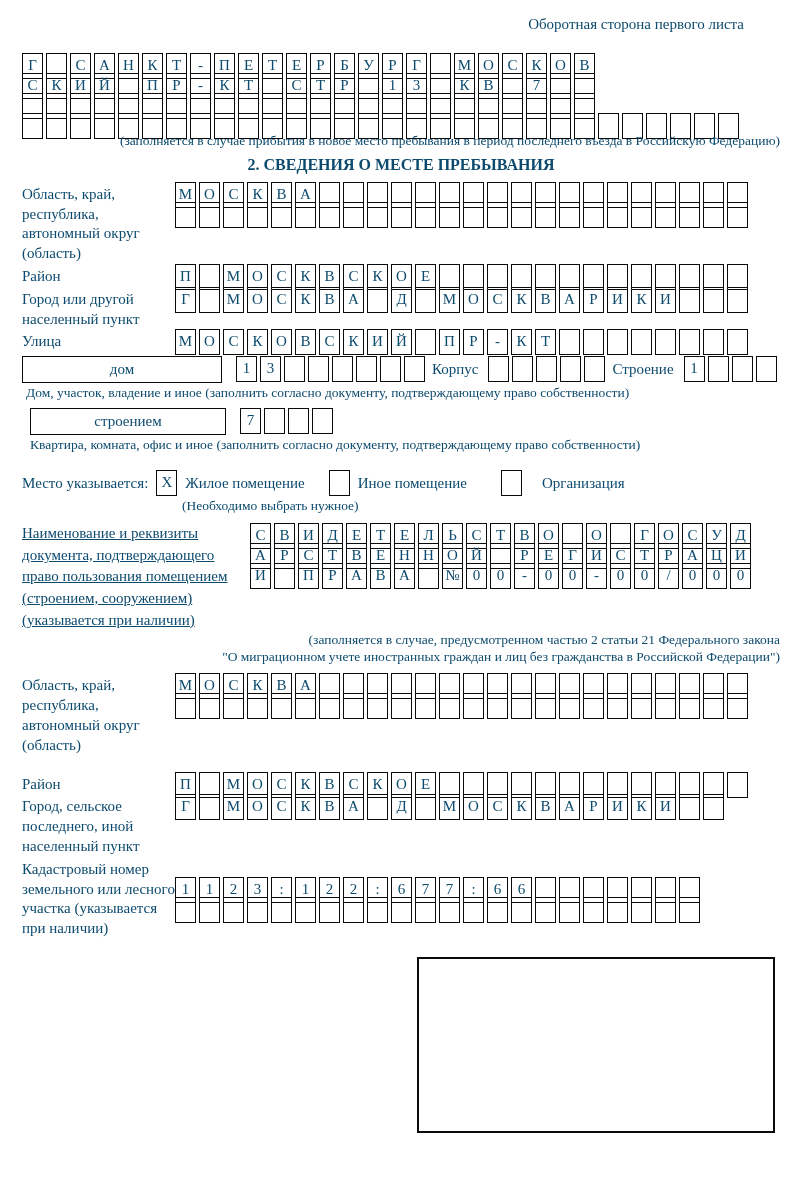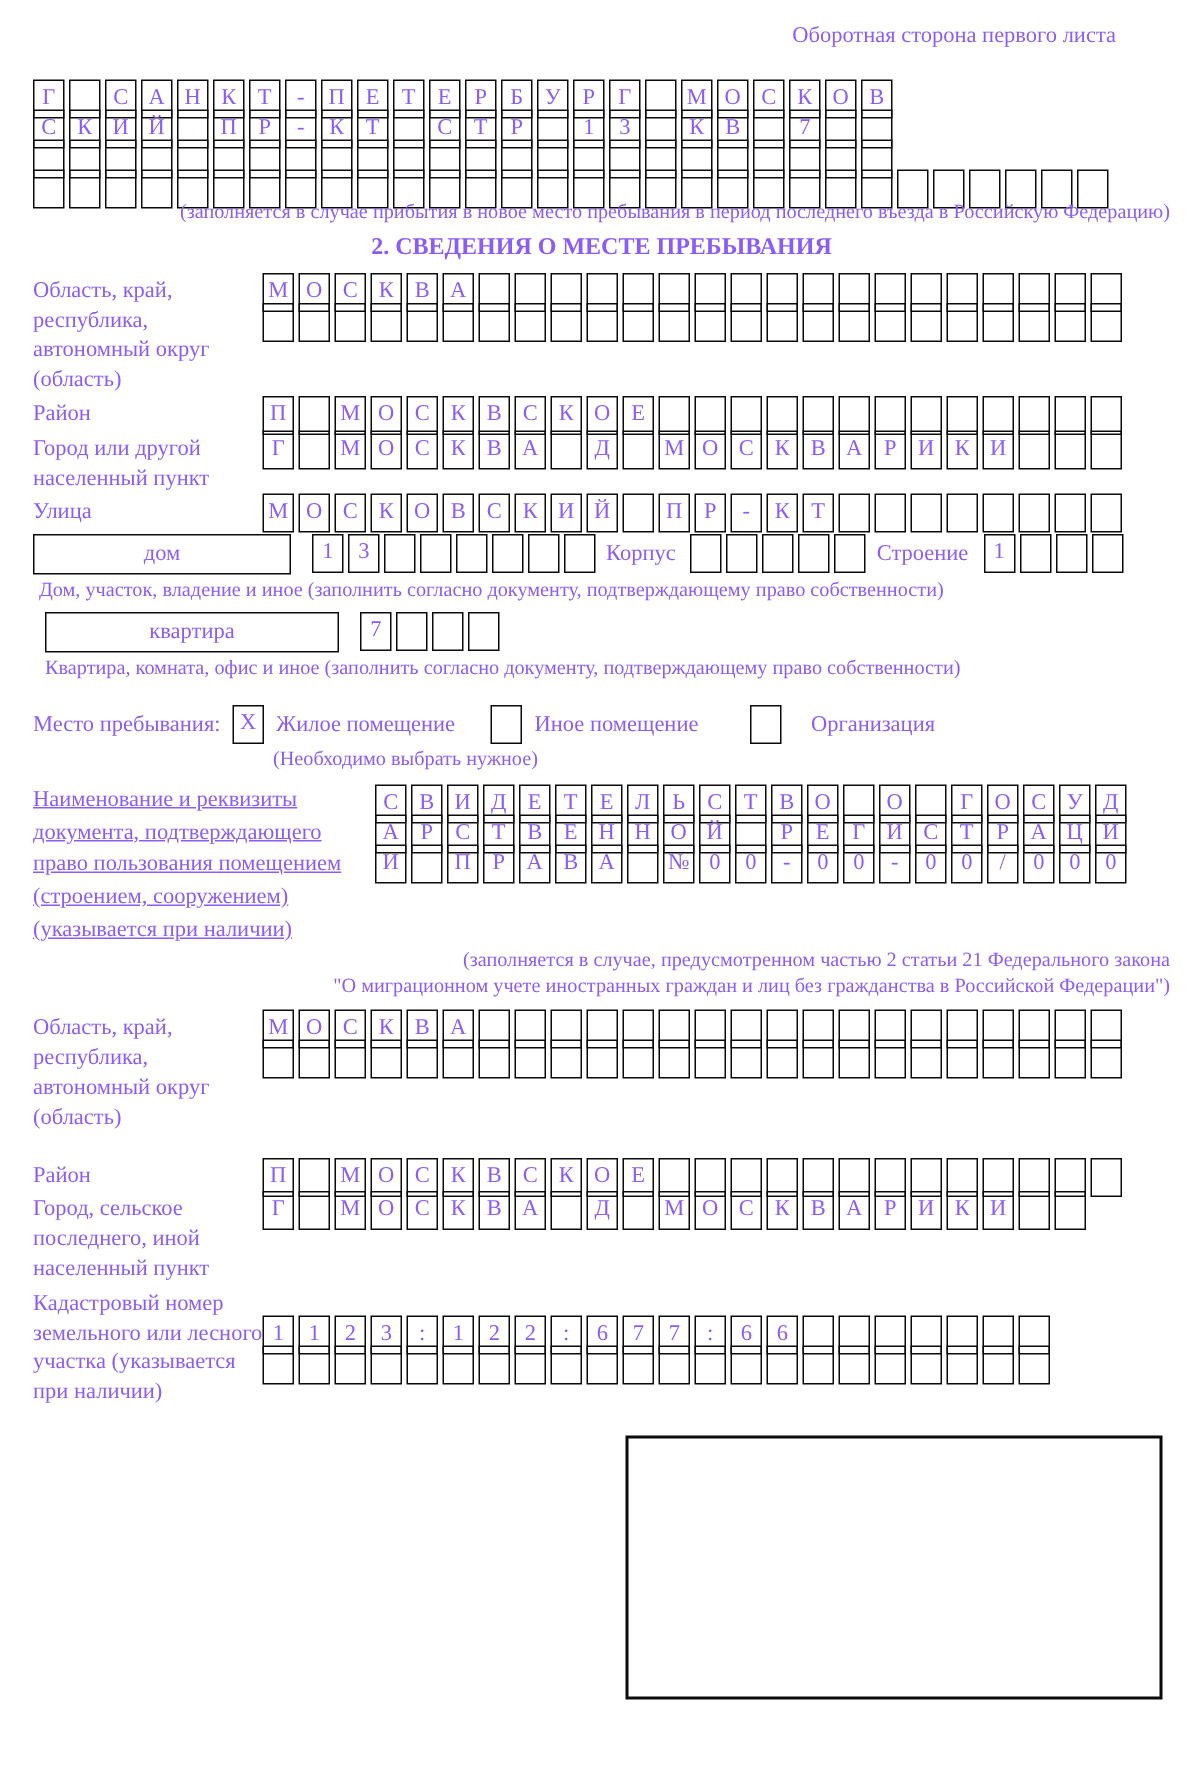--- a/index.html
+++ b/index.html
@@ -1,19 +1,19 @@
 <!DOCTYPE html>
 <html><head>
 <meta charset="utf-8">
 <style>
   html,body { margin:0; padding:0; background:#fff; }
   .page {
     position:relative;
     width:800px; height:1180px;
-    background:#fff; color:#8b5cf6;
+    background:#fff; color:#0c4a6e;
     font-family:"Liberation Serif", serif;
     overflow:hidden;
   }
   .inner { padding:16px 20px 0 22px; }
   .header-note { text-align:right; padding-right:36px; font-size:15px; margin-bottom:20px; }
 
   .cell {
     display:inline-block; box-sizing:border-box;
     width:21px; height:26px;
     border:1.6px solid #0a0a0a;
@@ -93,37 +93,37 @@
     </div>
 
     <div class="fieldrow">
       <div class="flabel">Улица</div>
       <div class="fcells">
         <div class="cellrow"><span class="cell">М</span><span class="cell">О</span><span class="cell">С</span><span class="cell">К</span><span class="cell">О</span><span class="cell">В</span><span class="cell">С</span><span class="cell">К</span><span class="cell">И</span><span class="cell">Й</span><span class="cell"></span><span class="cell">П</span><span class="cell">Р</span><span class="cell">-</span><span class="cell">К</span><span class="cell">Т</span><span class="cell"></span><span class="cell"></span><span class="cell"></span><span class="cell"></span><span class="cell"></span><span class="cell"></span><span class="cell"></span><span class="cell"></span></div>
       </div>
     </div>
 
     <div style="margin-top:4px; white-space:nowrap;">
-      <span class="widebox" style="width:172px; margin-right:10px;">дом</span>
+      <span class="widebox" style="width:200px; margin-right:10px;">дом</span>
       <span class="cellrow" style="display:inline-block;"><span class="cell">1</span><span class="cell">3</span><span class="cell"></span><span class="cell"></span><span class="cell"></span><span class="cell"></span><span class="cell"></span><span class="cell"></span></span>
       <span class="inline-lbl" style="margin-right:6px;">Корпус</span>
       <span class="cellrow" style="display:inline-block;"><span class="cell"></span><span class="cell"></span><span class="cell"></span><span class="cell"></span><span class="cell"></span></span>
       <span class="inline-lbl" style="margin-right:6px;">Строение</span>
       <span class="cellrow" style="display:inline-block;"><span class="cell">1</span><span class="cell"></span><span class="cell"></span><span class="cell"></span></span>
     </div>
     <div class="caption" style="margin:2px 0 6px 4px;">Дом, участок, владение и иное (заполнить согласно документу, подтверждающему право собственности)</div>
 
     <div style="white-space:nowrap;">
-      <span class="widebox" style="width:196px; margin-left:8px; margin-right:10px;">квартира</span>
+      <span class="widebox" style="width:196px; margin-left:8px; margin-right:10px;">строением</span>
       <span class="cellrow" style="display:inline-block;"><span class="cell">7</span><span class="cell"></span><span class="cell"></span><span class="cell"></span></span>
     </div>
     <div class="caption" style="margin:2px 0 16px 8px;">Квартира, комната, офис и иное (заполнить согласно документу, подтверждающему право собственности)</div>
 
     <div class="chkrow">
-      <span>Место пребывания:</span>
+      <span>Место указывается:</span>
       <span class="cell">X</span>
       <span>Жилое помещение</span>
       <span class="cell" style="margin-left:24px;"></span>
       <span>Иное помещение</span>
       <span class="cell" style="margin-left:34px; margin-right:20px;"></span>
       <span>Организация</span>
     </div>
     <div class="caption" style="margin:2px 0 6px 160px;">(Необходимо выбрать нужное)</div>
 
     <div class="doc-block">

